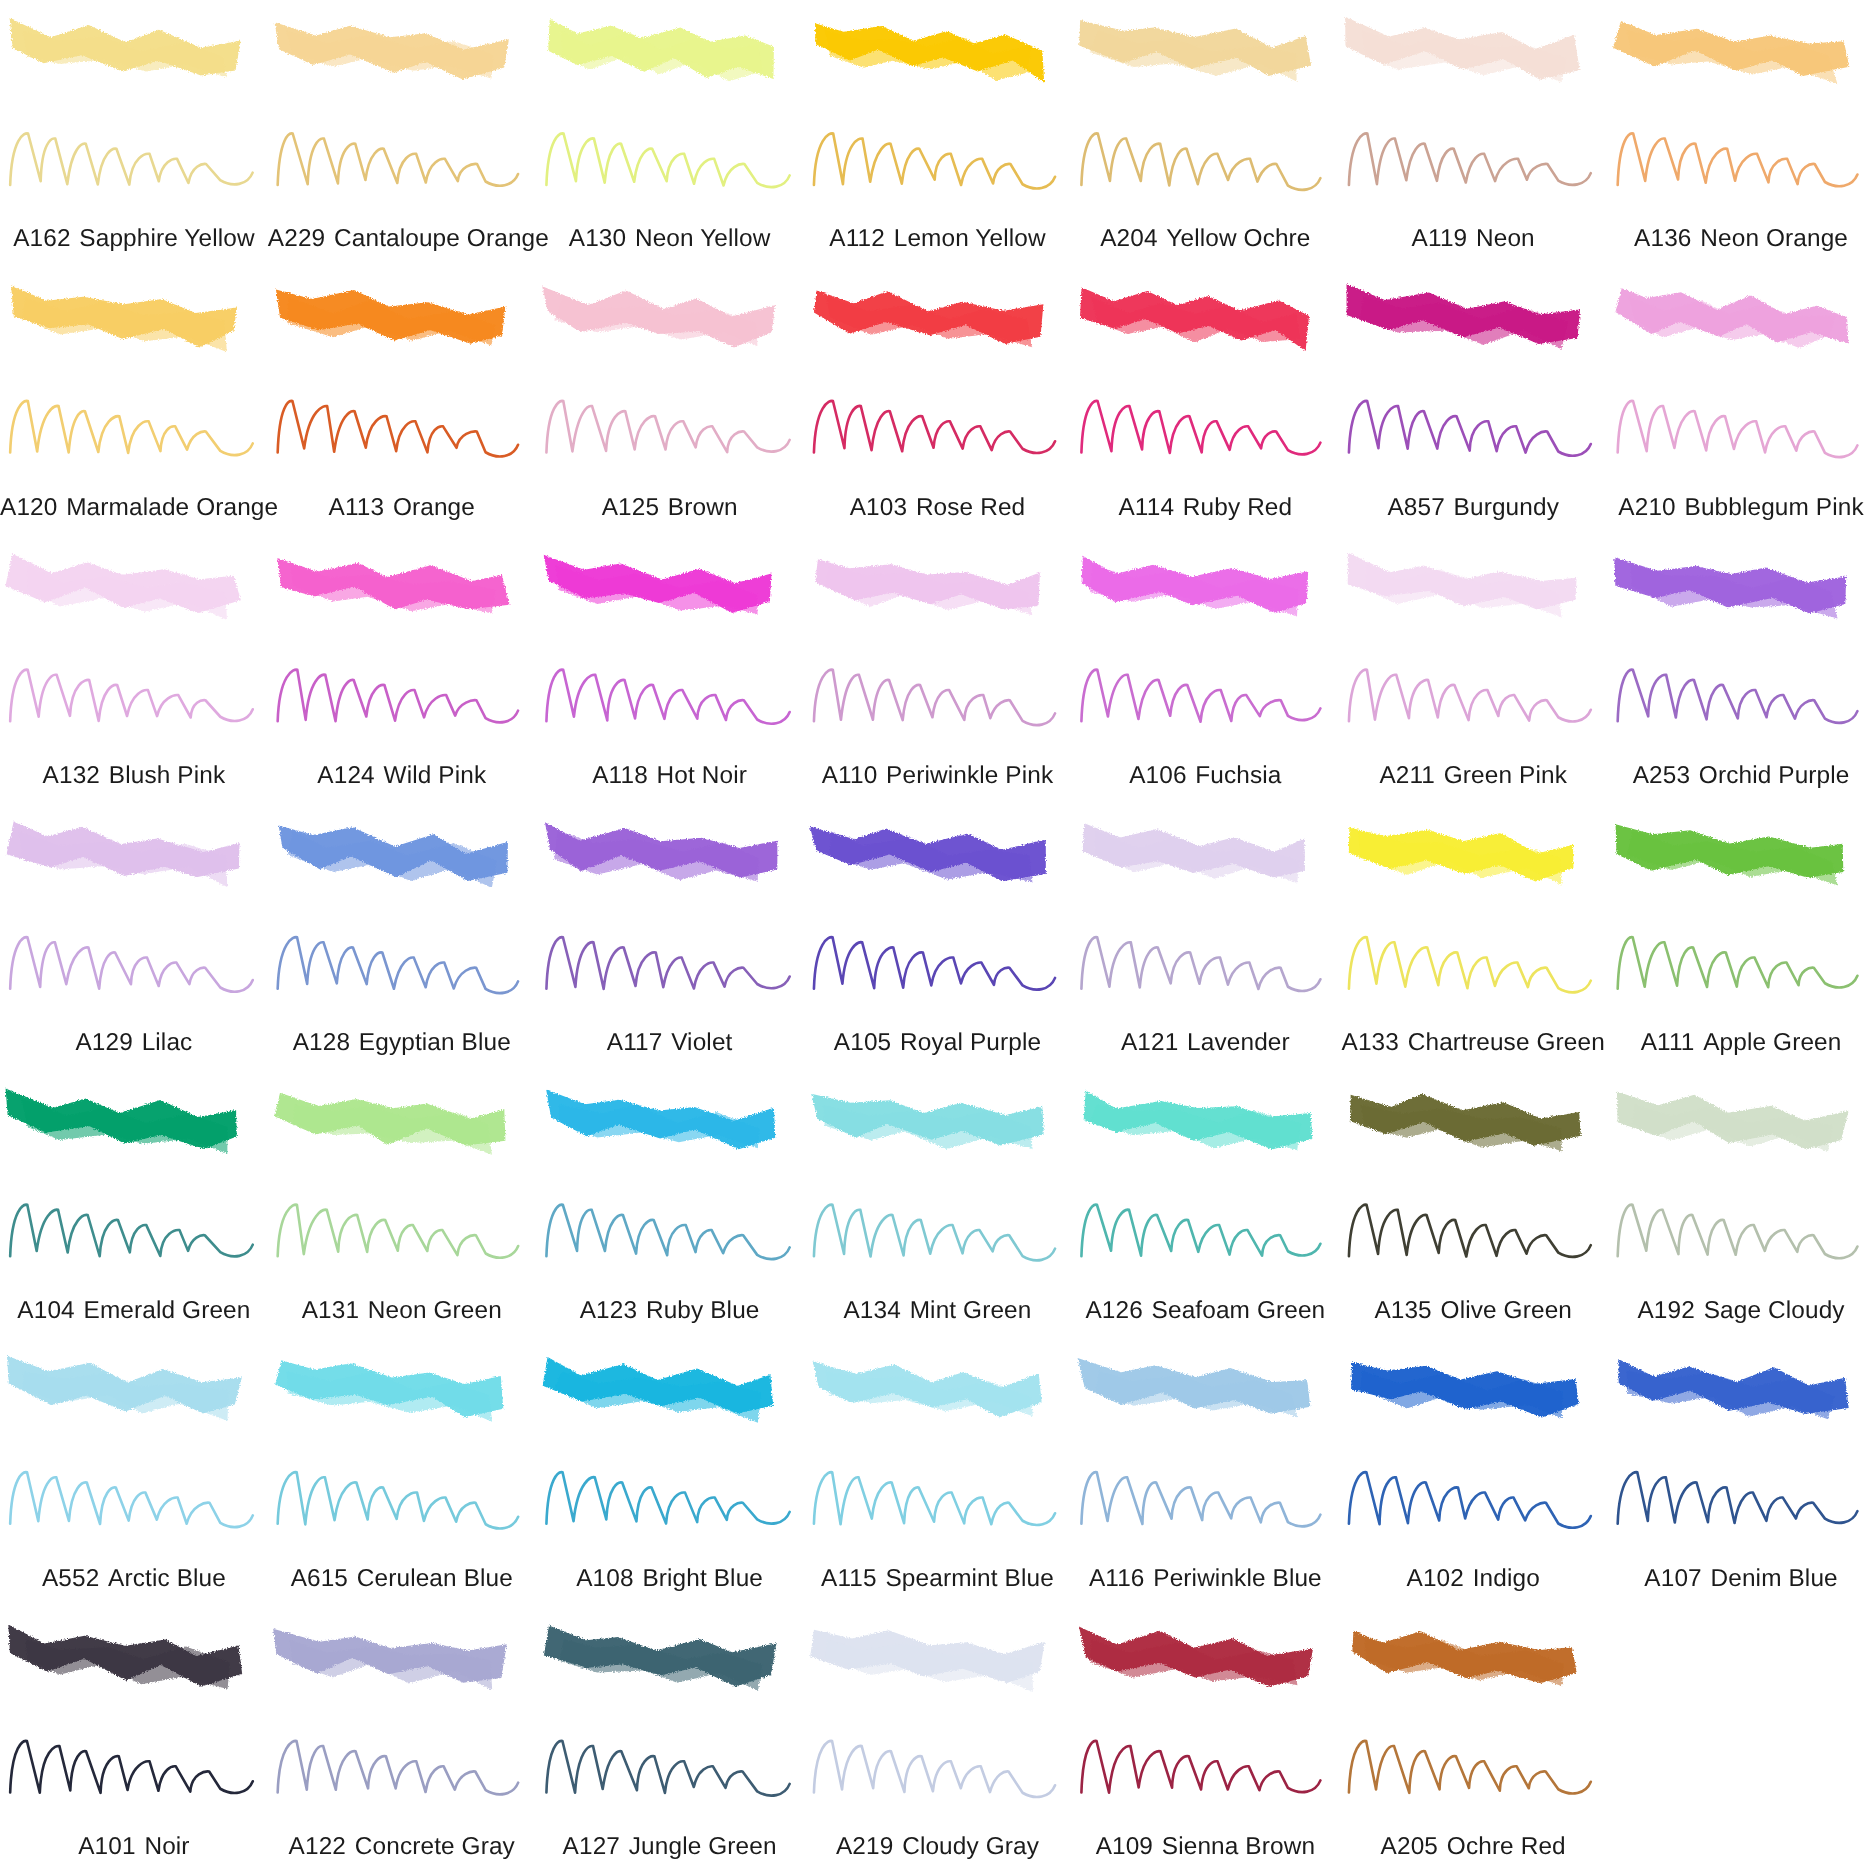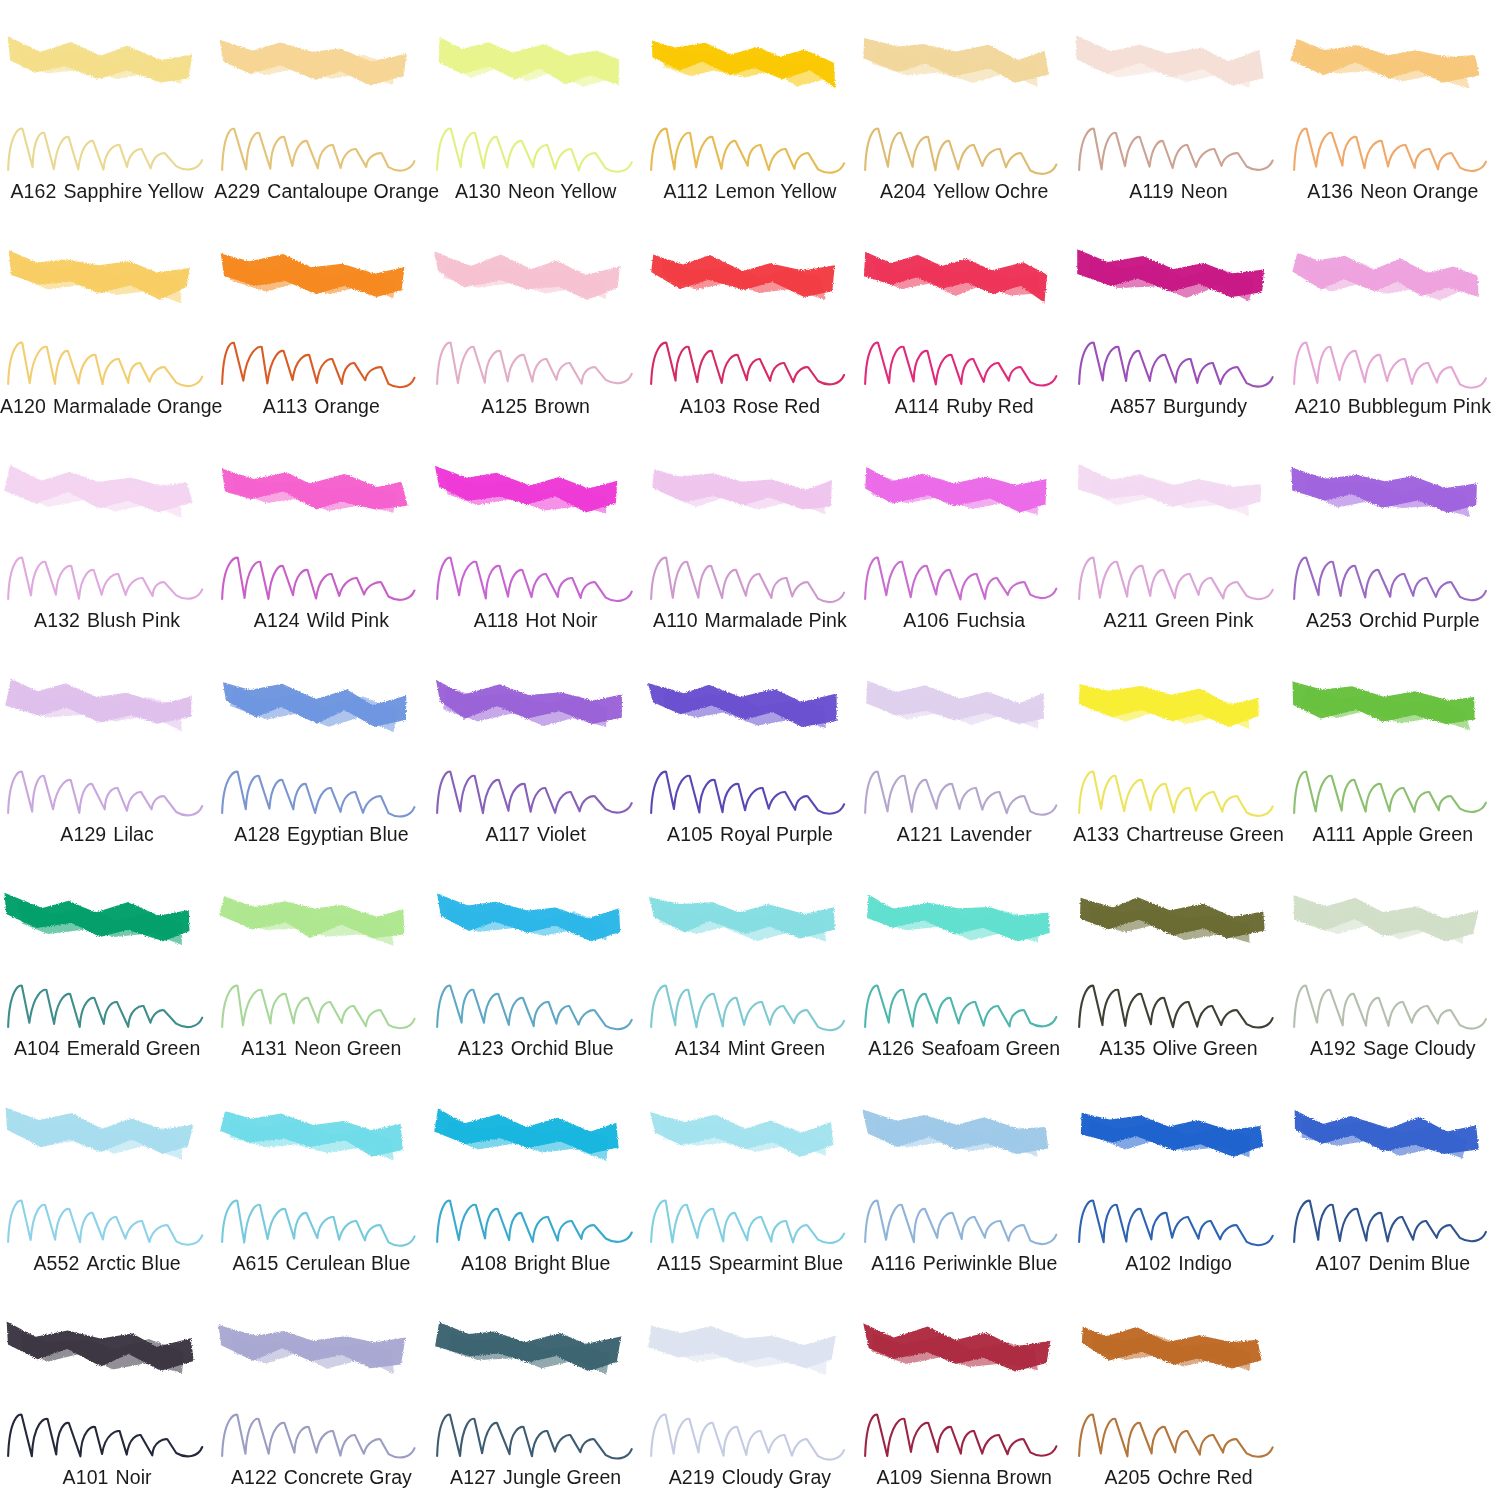--- a/index.html
+++ b/index.html
@@ -16,21 +16,21 @@
     grid-template-columns:repeat(7,1fr);
     grid-template-rows:repeat(7,1fr);
     box-sizing:border-box;
   }
   .cell{
     position:relative;
     box-sizing:border-box;
     display:flex;
     flex-direction:column;
     align-items:center;
-    justify-content:center;
+    justify-content:flex-start;
     padding-top:10px;
   }
   .cell.empty{visibility:hidden;}
   .art{
     width:100%;
     height:160px;
     display:block;
   }
   .label{
     position:absolute;
@@ -293,21 +293,21 @@
         <defs>
           <filter id="grain17" x="-20%" y="-20%" width="140%" height="140%">
             <feTurbulence type="fractalNoise" baseFrequency="0.9" numOctaves="3" result="n"></feTurbulence>
             <feDisplacementMap in="SourceGraphic" in2="n" scale="3" xChannelSelector="R" yChannelSelector="G"></feDisplacementMap>
           </filter>
         </defs>
         <path d="M 11.2 8.3 L 36.5 15.5 L 70.0 12.3 L 98.3 20.5 L 128.9 18.6 L 163.0 28.7 L 188.8 18.9 L 187.6 45.7 L 159.8 48.5 L 125.8 36.6 L 101.2 44.3 L 70.6 35.1 L 40.8 41.1 L 8.9 26.6 Z" fill="#EFC5EE" filter="url(#grain17)" opacity="0.97"></path>
         <path d="M 19.8 12.4 L 49.1 21.0 L 85.2 18.7 L 112.5 28.2 L 146.9 24.7 L 179.4 34.5 L 182.7 53.4 L 147.4 41.0 L 115.1 48.7 L 79.1 36.8 L 53.4 46.3 L 16.5 30.8 Z" fill="#EFC5EE" filter="url(#grain17)" opacity="0.55"></path>
         <path d="M 8.0 138.0 C 9.2 100.2 20.2 96.0 23.1 96.8 L 29.6 136.8 C 33.2 103.9 41.1 100.1 44.0 100.9 L 55.2 136.8 C 57.2 107.6 65.2 104.3 68.1 105.0 L 79.0 137.1 C 81.2 111.4 90.0 108.4 92.9 109.0 L 102.8 134.8 C 105.2 115.1 113.3 112.6 116.2 113.1 L 128.3 136.9 C 129.2 118.8 140.7 116.7 143.5 117.1 L 149.1 135.5 C 153.2 122.5 161.8 120.8 164.7 121.2 L 174.9 137.7 c 10 6 22 4 26 -6" fill="none" stroke="#CE9ACE" stroke-width="2.1" stroke-linecap="round" stroke-linejoin="round"></path>
       </svg>
-      <div class="label"><span class="code">A110</span><span class="nm">Marmalade Pink</span></div>
+      <div class="label"><span class="code">A110</span><span class="nm">Periwinkle Pink</span></div>
     </div>
     <div class="cell">
       <svg class="art" viewBox="0 0 214 160" preserveAspectRatio="xMidYMin meet">
         <defs>
           <filter id="grain18" x="-20%" y="-20%" width="140%" height="140%">
             <feTurbulence type="fractalNoise" baseFrequency="0.9" numOctaves="3" result="n"></feTurbulence>
             <feDisplacementMap in="SourceGraphic" in2="n" scale="3" xChannelSelector="R" yChannelSelector="G"></feDisplacementMap>
           </filter>
         </defs>
         <path d="M 9.2 5.7 L 34.9 20.2 L 65.1 12.8 L 96.0 22.4 L 128.2 15.4 L 159.1 24.1 L 189.4 18.0 L 188.4 43.2 L 162.9 51.6 L 132.8 37.5 L 97.0 45.2 L 71.4 34.5 L 34.9 42.6 L 8.0 27.6 Z" fill="#EB6BE8" filter="url(#grain18)" opacity="0.97"></path>
@@ -475,21 +475,21 @@
         <defs>
           <filter id="grain30" x="-20%" y="-20%" width="140%" height="140%">
             <feTurbulence type="fractalNoise" baseFrequency="0.9" numOctaves="3" result="n"></feTurbulence>
             <feDisplacementMap in="SourceGraphic" in2="n" scale="3" xChannelSelector="R" yChannelSelector="G"></feDisplacementMap>
           </filter>
         </defs>
         <path d="M 7.8 4.6 L 38.9 16.4 L 66.3 12.7 L 98.1 21.4 L 126.4 18.5 L 157.9 29.5 L 190.0 19.2 L 191.0 43.1 L 161.9 52.4 L 126.8 36.8 L 98.9 43.8 L 65.5 32.7 L 40.0 41.9 L 11.7 27.0 Z" fill="#29B7E8" filter="url(#grain30)" opacity="0.97"></path>
         <path d="M 18.4 16.8 L 52.4 23.4 L 80.7 16.7 L 112.6 31.2 L 143.9 22.6 L 178.8 36.2 L 177.1 51.6 L 144.4 41.0 L 113.9 46.8 L 84.9 39.0 L 48.6 43.0 L 18.3 29.9 Z" fill="#29B7E8" filter="url(#grain30)" opacity="0.55"></path>
         <path d="M 8.0 138.0 C 9.2 100.2 18.2 96.0 21.1 96.8 L 32.5 133.7 C 33.2 103.9 41.3 100.1 44.2 100.9 L 54.8 133.8 C 57.2 107.6 66.3 104.3 69.2 105.0 L 79.7 135.9 C 81.2 111.4 90.9 108.4 93.8 109.0 L 104.6 137.2 C 105.2 115.1 116.7 112.6 119.5 113.1 L 127.3 134.7 C 129.2 118.8 137.3 116.7 140.2 117.1 L 149.4 135.6 C 153.2 122.5 162.5 120.8 165.4 121.2 L 176.6 136.9 c 10 6 22 4 26 -6" fill="none" stroke="#5FA8C5" stroke-width="2.1" stroke-linecap="round" stroke-linejoin="round"></path>
       </svg>
-      <div class="label"><span class="code">A123</span><span class="nm">Orchid Blue</span></div>
+      <div class="label"><span class="code">A123</span><span class="nm">Ruby Blue</span></div>
     </div>
     <div class="cell">
       <svg class="art" viewBox="0 0 214 160" preserveAspectRatio="xMidYMin meet">
         <defs>
           <filter id="grain31" x="-20%" y="-20%" width="140%" height="140%">
             <feTurbulence type="fractalNoise" baseFrequency="0.9" numOctaves="3" result="n"></feTurbulence>
             <feDisplacementMap in="SourceGraphic" in2="n" scale="3" xChannelSelector="R" yChannelSelector="G"></feDisplacementMap>
           </filter>
         </defs>
         <path d="M 5.8 8.0 L 37.4 15.1 L 68.9 13.2 L 95.8 23.3 L 125.6 15.2 L 161.6 24.9 L 190.7 18.3 L 191.9 40.5 L 157.4 49.4 L 126.3 37.7 L 102.2 44.7 L 66.3 32.1 L 41.6 43.4 L 10.8 27.9 Z" fill="#85DEE3" filter="url(#grain31)" opacity="0.97"></path>

